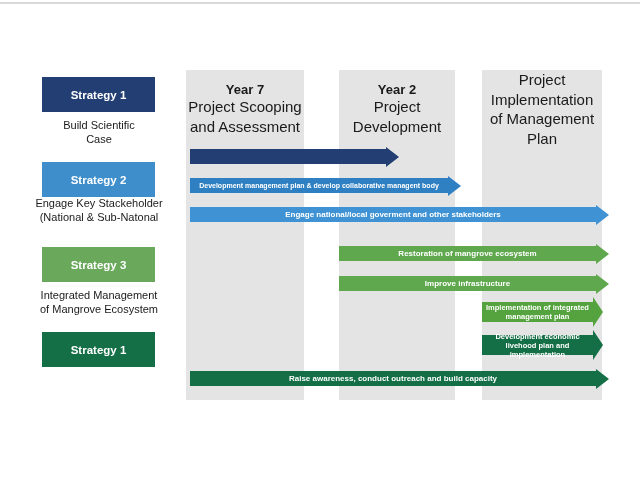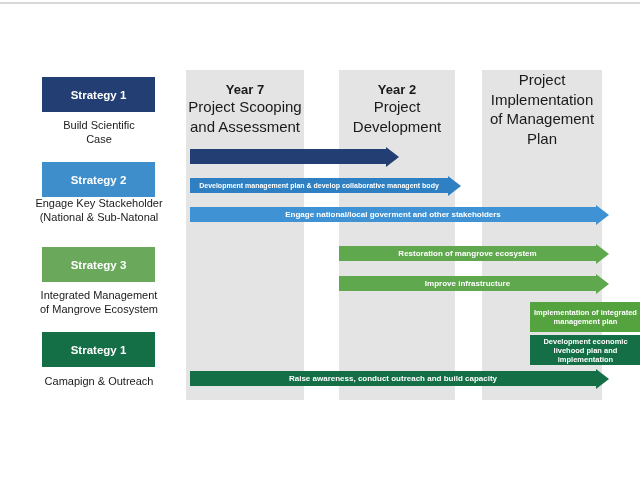--- a/index.html
+++ b/index.html
@@ -61,22 +61,22 @@
   .bar.bar1 .tip { border-left-color: #223e72; }
   .bar.bar2 { top: 178px; left: 190px; width: 258px; background: #2f80c3; font-size: 7px; }
   .bar.bar2 .tip { border-left-color: #2f80c3; }
   .bar.bar3 { top: 207px; left: 190px; width: 406px; background: #3f93d4; }
   .bar.bar3 .tip { border-left-color: #3f93d4; }
   .bar.bar4 { top: 246px; left: 339px; width: 257px; background: #5fa84e; }
   .bar.bar4 .tip { border-left-color: #5fa84e; }
   .bar.bar5 { top: 276px; left: 339px; width: 257px; background: #5fa84e; }
   .bar.bar5 .tip { border-left-color: #5fa84e; }
   
-  .bar.block { height: 30px; white-space: normal; text-align: center;
-    font-size: 7.5px; line-height: 1.2; padding: 7px 3px; box-sizing: border-box; margin-left: 48px; }
+  .bar.block { height: 20px; white-space: normal; text-align: center;
+    font-size: 7.5px; line-height: 1.2; padding: 7px 3px; box-sizing: border-box; }
   .bar.block .tip {
     right: -10px;
     border-top: 15px solid transparent; border-bottom: 15px solid transparent;
     border-left-width: 10px;
   }
   .bar.bar6 { top: 302px; left: 482px; width: 111px; background: #55a33f; }
   .bar.bar6 .tip { border-left-color: #55a33f; }
   .bar.bar7 { top: 335px; left: 482px; width: 111px; background: #156f46; }
   .bar.bar7 .tip { border-left-color: #156f46; }
   .bar.bar8 { top: 371px; left: 190px; width: 406px; background: #156f46; }
@@ -108,21 +108,20 @@
 
   <div class="strat-box s2">Strategy 2</div>
   <div class="strat-desc d2">Engage Key Stackeholder
 (National &amp; Sub-Natonal</div>
 
   <div class="strat-box s3">Strategy 3</div>
   <div class="strat-desc d3">Integrated Management
 of Mangrove Ecosystem</div>
 
   <div class="strat-box s4">Strategy 1</div>
-  <div class="strat-desc d4">Camapign &amp; Outreach</div>
 
   <div class="bar bar1">
     <span class="tip"></span>
   </div>
 
   <div class="bar bar2">
     <span class="bar-label">Development management plan &amp; develop collaborative managent body</span>
     <span class="tip"></span>
   </div>
 

